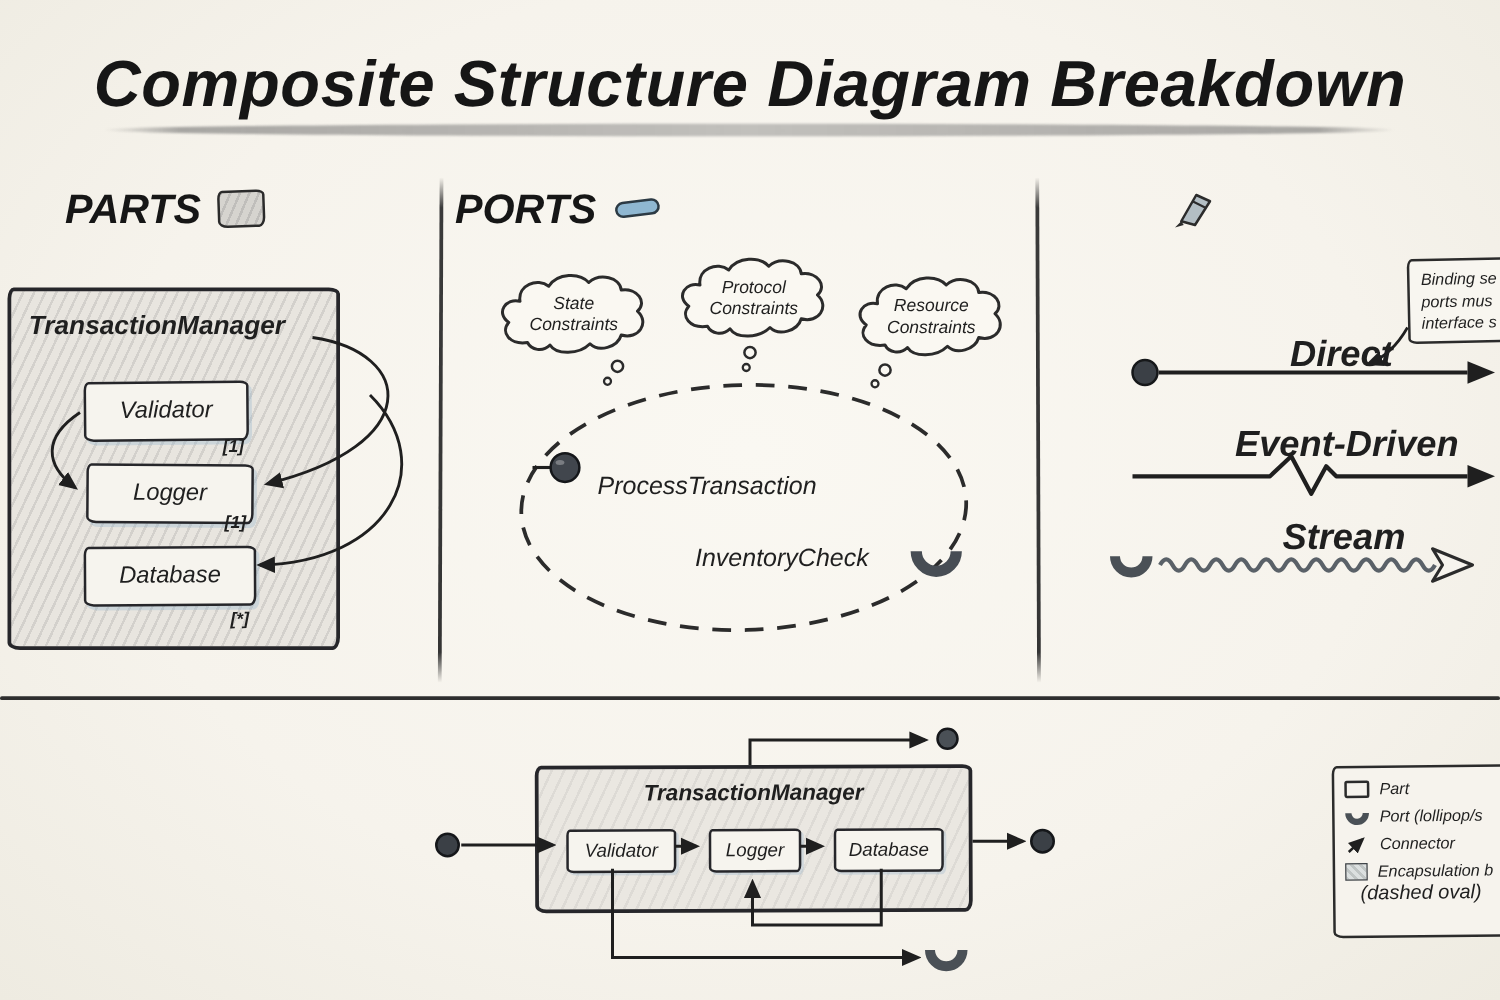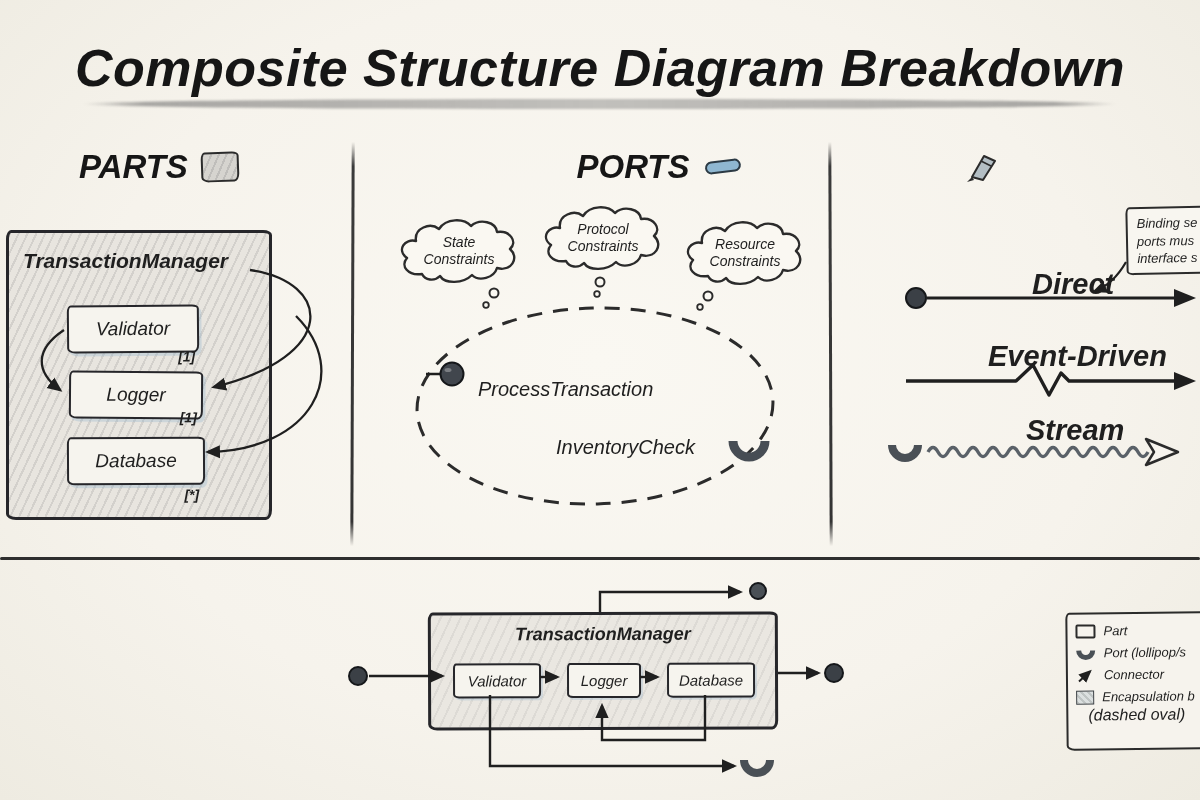--- a/index.html
+++ b/index.html
@@ -21,24 +21,24 @@
     background: linear-gradient(90deg, rgba(120,120,120,0) 0%, rgba(105,105,105,.55) 6%, rgba(120,120,120,.42) 50%, rgba(105,105,105,.55) 94%, rgba(120,120,120,0) 100%);
     filter: blur(1px);
   }
   
   .vdiv { position:absolute; top:142px; height:404px; width:2.5px;
     background: linear-gradient(#f6f3ec, #3a3a3a 6%, #343434 94%, #f6f3ec); }
   .vdiv1 { left:351px; transform:rotate(.2deg); }
   .vdiv2 { left:829px; transform:rotate(-.2deg); }
   .hdiv { position:absolute; left:0; top:557px; width:1200px; height:3px; background:#2e2e2e; border-radius:2px; }
   
-  .sec-header { position:absolute; display:flex; align-items:center; gap:13px;margin-left:27px; }
+  .sec-header { position:absolute; display:flex; align-items:center; gap:13px; }
   .sec-title { font-size:33px; font-weight:700; color:#161616; }
   .parts-header { left:52px; top:148px; }
-  .ports-header { left:352px; top:148px; width:563px; justify-content:center; }
+  .ports-header { left:364px; top:148px; width:563px; justify-content:flex-start; }
   .connectors-header { left:933px; top:148px; }
   .swatch {
     width:38px; height:30px; border:2.5px solid #2b2b2b; border-radius:4px 7px 5px 8px/7px 4px 8px 5px;
     background-color:#d6d4cf;
     background-image: repeating-linear-gradient(115deg, rgba(90,90,95,.18) 0 2px, transparent 2px 7px);
     transform: rotate(-2deg);
   }
   
   .tm-box {
     position:absolute; left:6px; top:230px; width:266px; height:290px;

